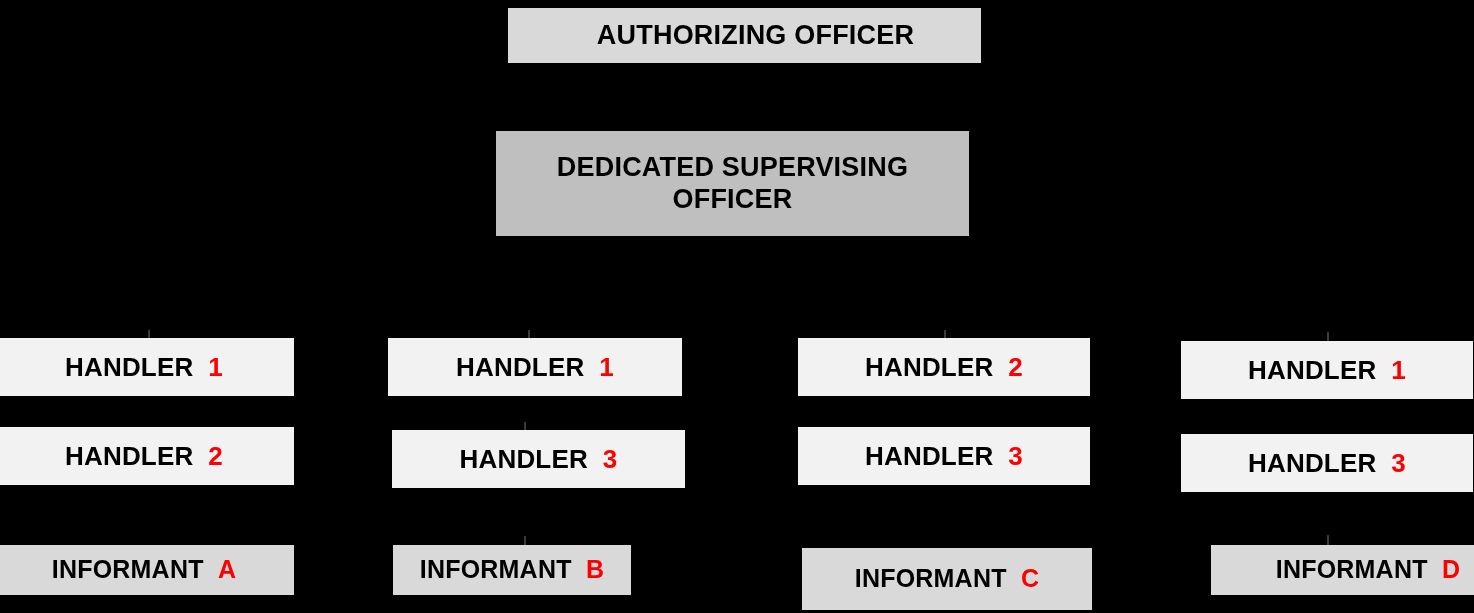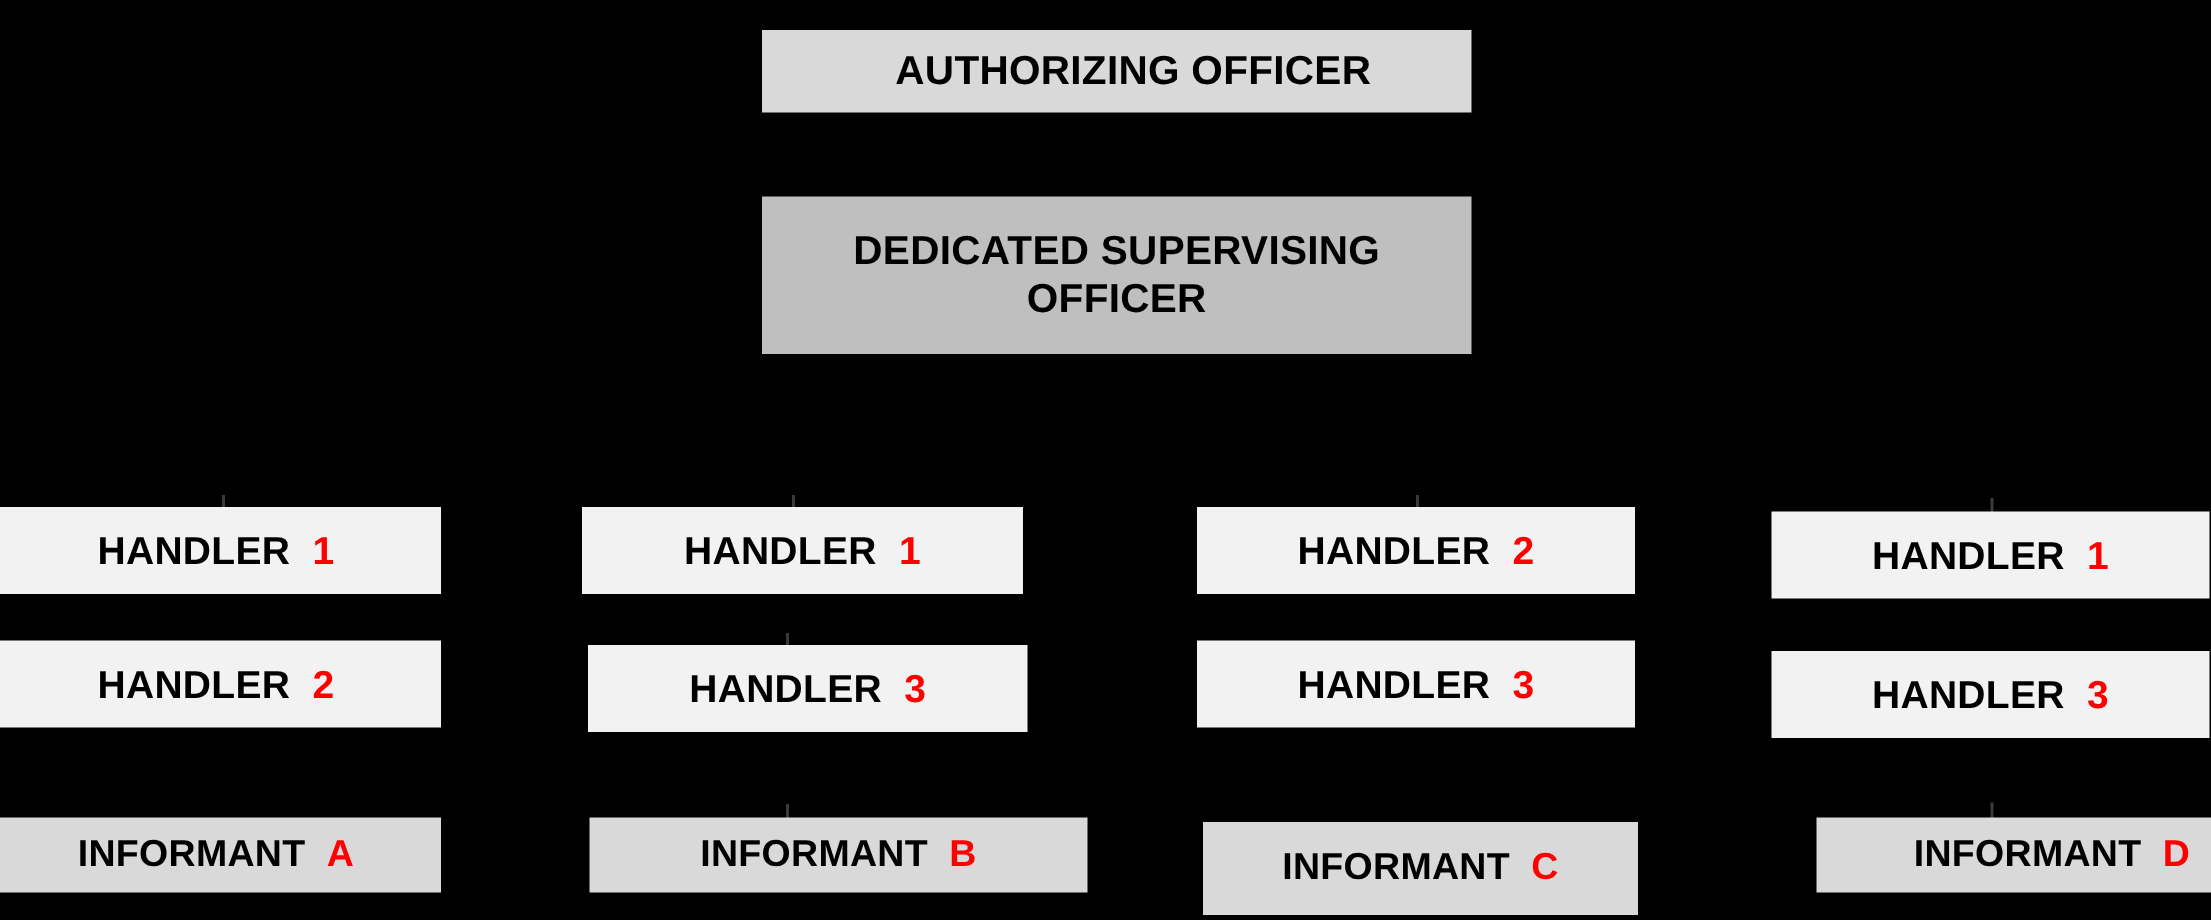--- a/index.html
+++ b/index.html
@@ -59,28 +59,28 @@
 <body>
 
 <div id="canvas">
     <div class="connector" style="left: 148px; top: 330px; height: 9px;"></div>
     <div class="connector" style="left: 528px; top: 330px; height: 9px;"></div>
     <div class="connector" style="left: 524px; top: 422px; height: 9px;"></div>
     <div class="connector" style="left: 524px; top: 536px; height: 10px;"></div>
     <div class="connector" style="left: 944px; top: 330px; height: 9px;"></div>
     <div class="connector" style="left: 1327px; top: 332px; height: 10px;"></div>
     <div class="connector" style="left: 1327px; top: 535px; height: 11px;"></div>
-    <div class="node tier-top" style="left: 508px; top: 20px; width: 473px; height: 55px; padding-left: 22px;"><div><span class="lbl">AUTHORIZING OFFICER</span></div></div>
-    <div class="node tier-super" style="left: 508px; top: 131px; width: 473px; height: 105px;"><div><span class="lbl">DEDICATED SUPERVISING
+    <div class="node tier-top" style="left: 508px; top: 8px; width: 473px; height: 55px; padding-left: 22px;"><div><span class="lbl">AUTHORIZING OFFICER</span></div></div>
+    <div class="node tier-super" style="left: 496px; top: 131px; width: 473px; height: 105px;"><div><span class="lbl">DEDICATED SUPERVISING
 OFFICER</span></div></div>
     <div class="node tier-handler" style="left: -6px; top: 338px; width: 300px; height: 58px;"><div><span class="lbl">HANDLER</span><span>&nbsp;&nbsp;</span><span class="tag">1</span></div></div>
     <div class="node tier-handler" style="left: -6px; top: 427px; width: 300px; height: 58px;"><div><span class="lbl">HANDLER</span><span>&nbsp;&nbsp;</span><span class="tag">2</span></div></div>
     <div class="node tier-informant" style="left: -6px; top: 545px; width: 300px; height: 50px;"><div><span class="lbl">INFORMANT</span><span>&nbsp;&nbsp;</span><span class="tag">A</span></div></div>
     <div class="node tier-handler" style="left: 388px; top: 338px; width: 294px; height: 58px;"><div><span class="lbl">HANDLER</span><span>&nbsp;&nbsp;</span><span class="tag">1</span></div></div>
     <div class="node tier-handler" style="left: 392px; top: 430px; width: 293px; height: 58px;"><div><span class="lbl">HANDLER</span><span>&nbsp;&nbsp;</span><span class="tag">3</span></div></div>
-    <div class="node tier-informant" style="left: 393px; top: 545px; width: 332px; height: 50px;"><div><span class="lbl">INFORMANT</span><span>&nbsp;&nbsp;</span><span class="tag">B</span></div></div>
+    <div class="node tier-informant" style="left: 393px; top: 545px; width: 238px; height: 50px;"><div><span class="lbl">INFORMANT</span><span>&nbsp;&nbsp;</span><span class="tag">B</span></div></div>
     <div class="node tier-handler" style="left: 798px; top: 338px; width: 292px; height: 58px;"><div><span class="lbl">HANDLER</span><span>&nbsp;&nbsp;</span><span class="tag">2</span></div></div>
     <div class="node tier-handler" style="left: 798px; top: 427px; width: 292px; height: 58px;"><div><span class="lbl">HANDLER</span><span>&nbsp;&nbsp;</span><span class="tag">3</span></div></div>
     <div class="node tier-informant" style="left: 802px; top: 548px; width: 290px; height: 62px;"><div><span class="lbl">INFORMANT</span><span>&nbsp;&nbsp;</span><span class="tag">C</span></div></div>
     <div class="node tier-handler" style="left: 1181px; top: 341px; width: 292px; height: 58px;"><div><span class="lbl">HANDLER</span><span>&nbsp;&nbsp;</span><span class="tag">1</span></div></div>
     <div class="node tier-handler" style="left: 1181px; top: 434px; width: 292px; height: 58px;"><div><span class="lbl">HANDLER</span><span>&nbsp;&nbsp;</span><span class="tag">3</span></div></div>
     <div class="node tier-informant" style="left: 1211px; top: 545px; width: 314px; height: 50px;"><div><span class="lbl">INFORMANT</span><span>&nbsp;&nbsp;</span><span class="tag">D</span></div></div>
   </div>
 
 </body></html>

